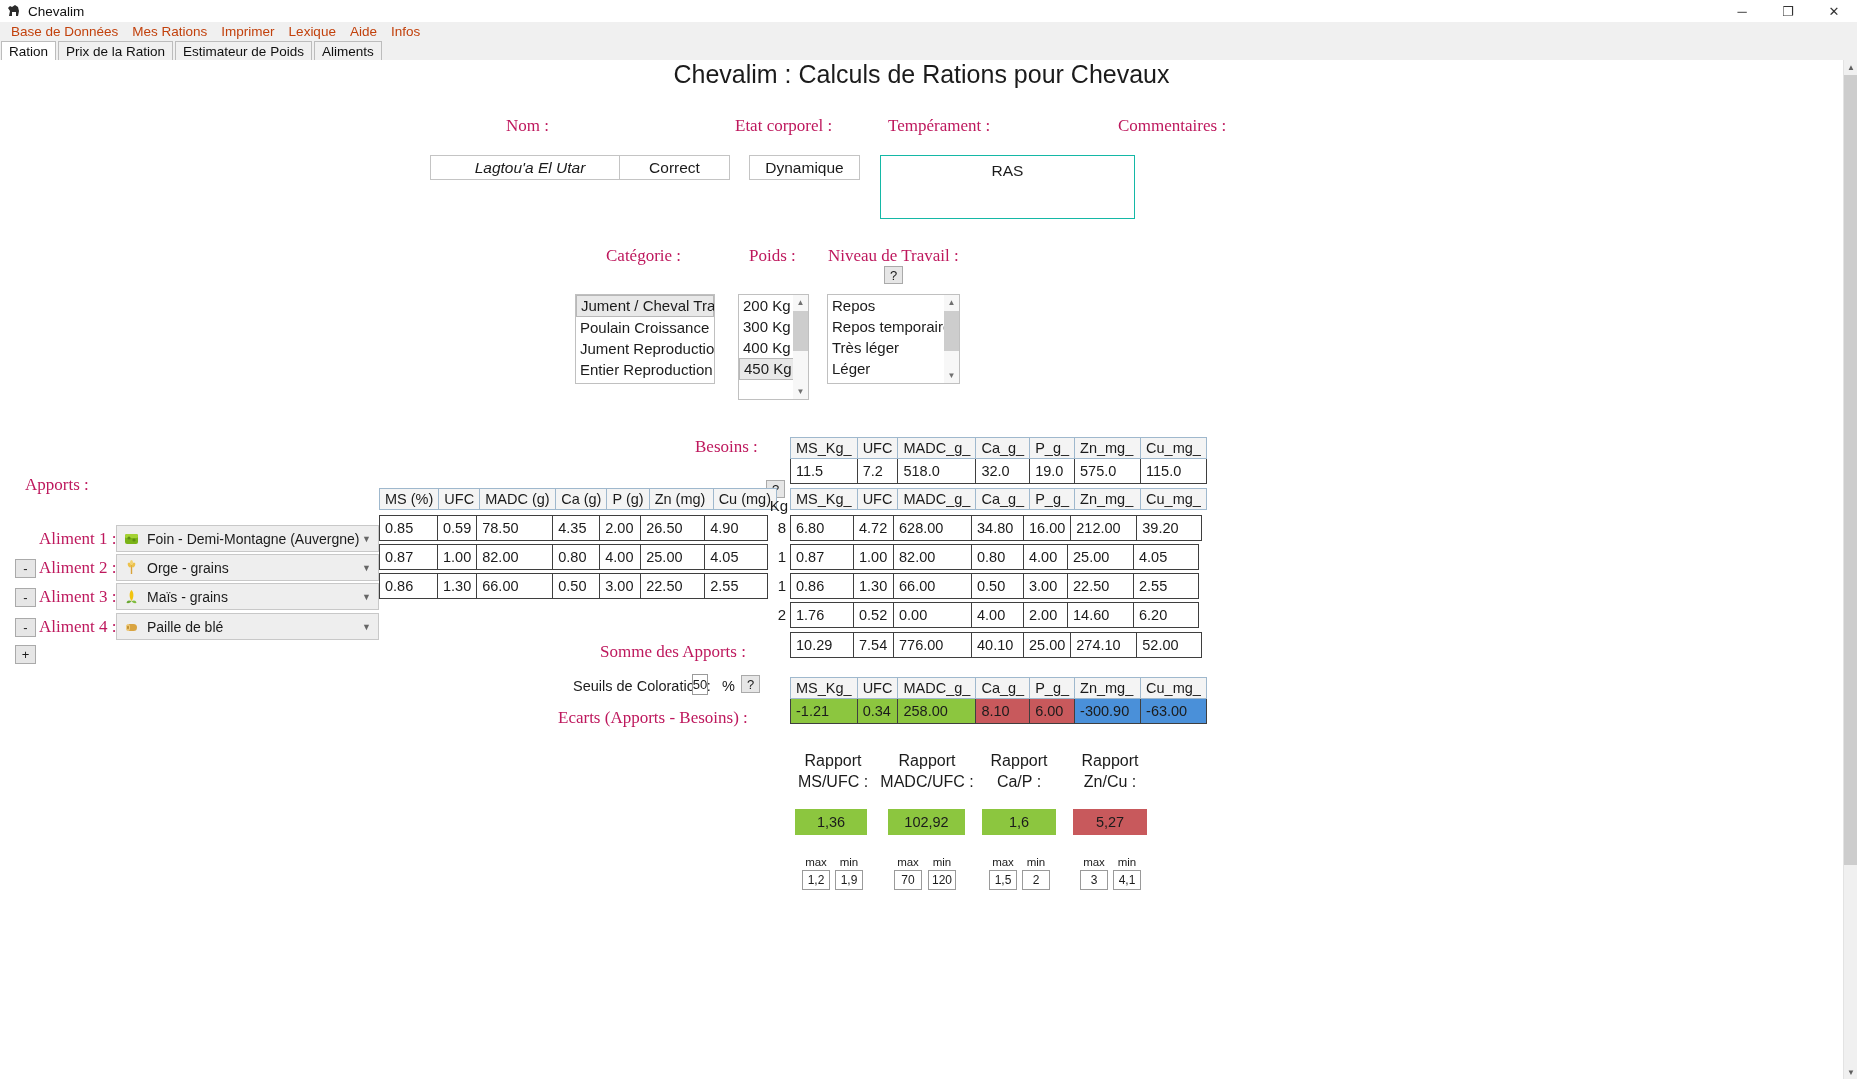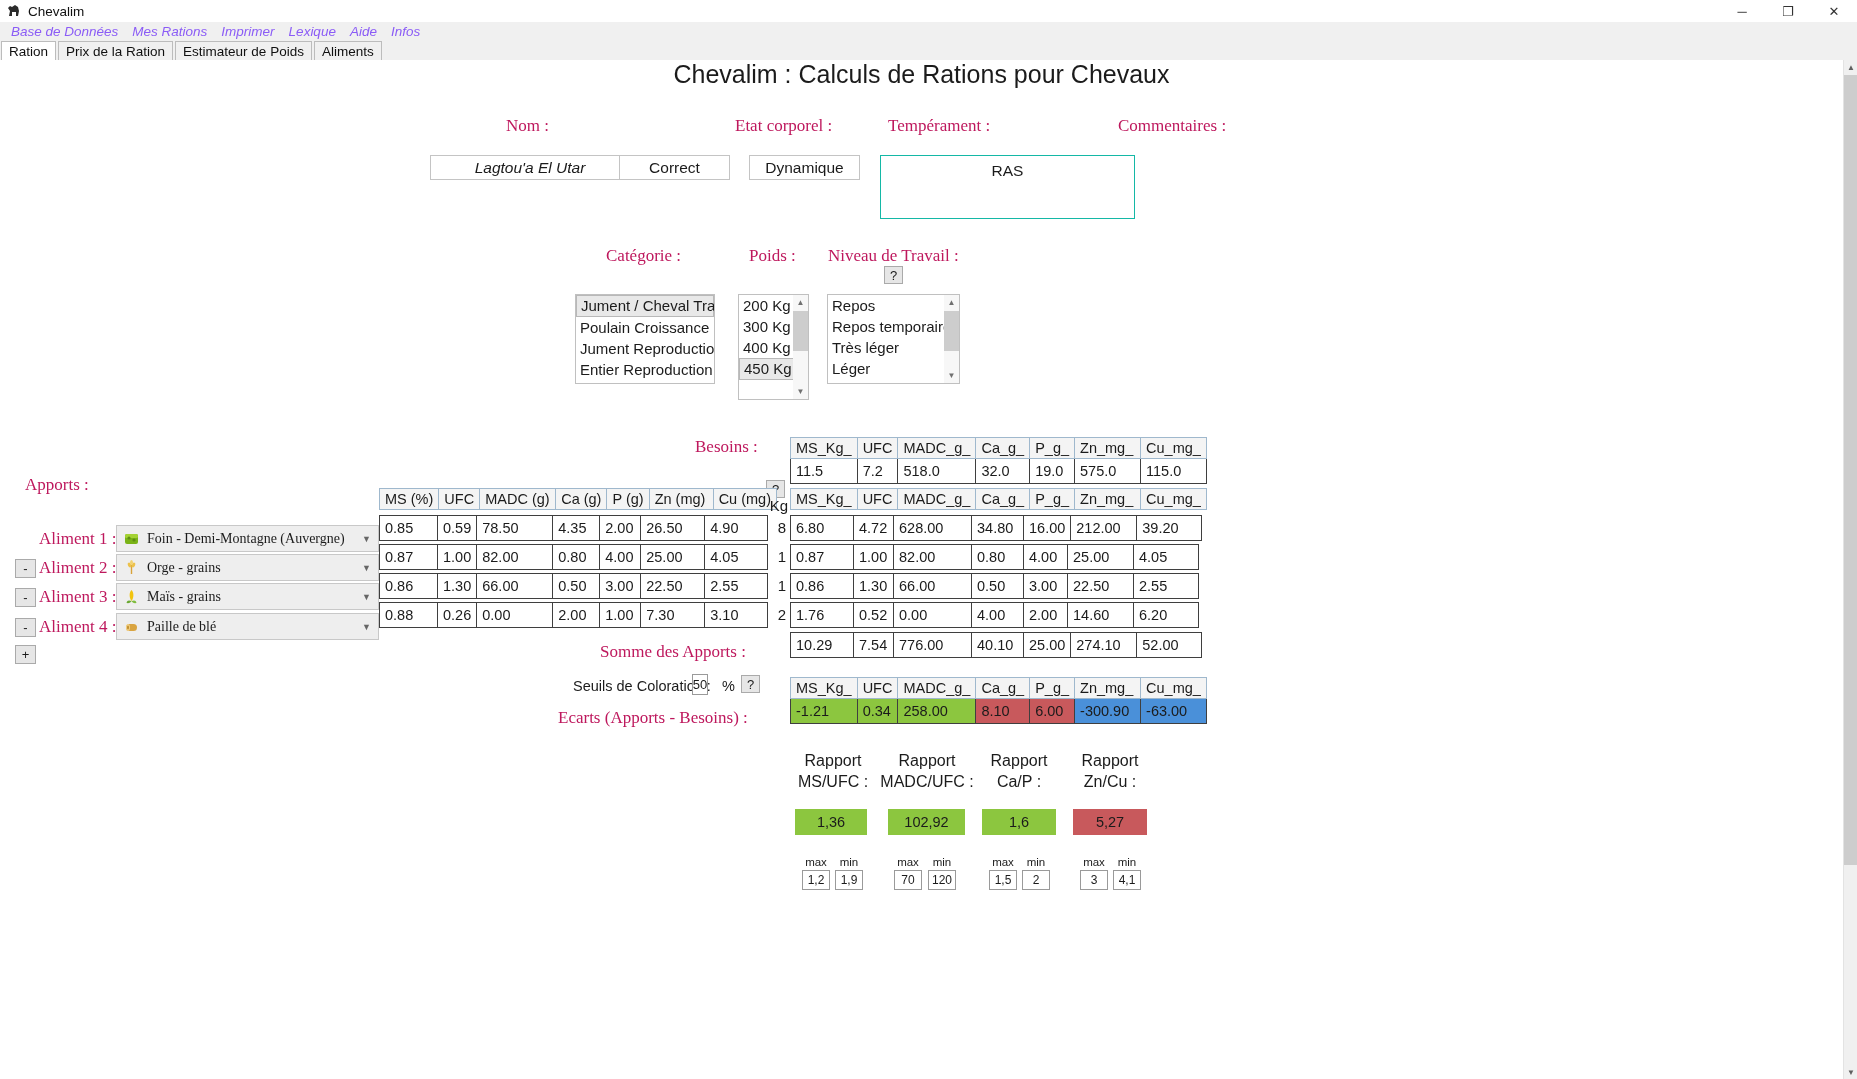--- a/index.html
+++ b/index.html
@@ -23,21 +23,21 @@
   #titlebar .title-text{ font-size:13.5px; color:#111; }
   #win-btns{ position:absolute; right:0; top:0; height:22px; display:flex; }
   #win-btns div{ width:46px; height:22px; display:flex; align-items:center; justify-content:center;
      font-size:13px; color:#333; }
 
   
   #menubar{
     height:19px; background:#f0f0f0; display:flex; align-items:center;
     font-size:13.5px; padding-left:4px; border-bottom:1px solid #f0f0f0;
   }
-  #menubar .menu-item{ padding:1px 7px; color:#8b5cf6;font-style:italic; }
+  #menubar .menu-item{ padding:1px 7px; color:#c2410c; }
 
   
   #tabstrip{
     height:19px; background:#f0f0f0; display:flex; align-items:flex-end;
     padding-left:1px; position:relative;
   }
   #tabstrip .tab{
     height:19px; padding:0 7px; font-size:13.5px; display:flex; align-items:center;
     background:#f0f0f0; border:1px solid #bcbcbc; border-bottom:none; margin-right:2px;
     color:#101010;
@@ -104,21 +104,21 @@
     border:1px solid #aaaaaa; background:#e6e6e6; width:19px; height:18px;
     display:flex; align-items:center; justify-content:center; font-size:13px; color:#1b1b1b;
   }
 
   
   .combo{
     border:1px solid #c8c8c8; background:#eeeeee; height:27px; width:263px;
     display:flex; align-items:center; position:relative; padding-left:6px;
   }
   .combo .cicon{ width:17px; height:17px; margin-right:7px; flex:0 0 17px; position:relative;}
-  .combo .ctext{ font-size:14px; color:#1b1b1b; white-space:nowrap; overflow:hidden;font-family:Liberation Serif, serif; }
+  .combo .ctext{ font-size:14px; color:#1b1b1b; white-space:nowrap; overflow:hidden; }
   .combo .carrow{ position:absolute; right:7px; top:8px; font-size:9px; color:#666; }
 
   
   table.grid{ border-collapse:collapse; }
   table.grid.blue{ border:1px solid #6e93b8; }
   table.grid th{
     background:#f4f4f4; border:1px solid #9fb8cd; font-weight:400;
     font-size:14.5px; padding:2px 5px; text-align:left; color:#1b1b1b; white-space:nowrap;
   }
   table.grid td{
@@ -367,33 +367,20 @@
       <td style="width:58px;">0.86</td>
       <td style="width:37px;">1.30</td>
       <td style="width:76px;">66.00</td>
       <td style="width:47px;">0.50</td>
       <td style="width:41px;">3.00</td>
       <td style="width:64px;">22.50</td>
       <td style="width:63px;">2.55</td>
     </tr>
   </tbody>
     </table>
-  <table class="abs grid blue" style="left:379px; top:542px;">
-    <tbody>
-        <tr>
-      <td style="width:58px;">0.88</td>
-      <td style="width:37px;">0.26</td>
-      <td style="width:76px;">0.00</td>
-      <td style="width:47px;">2.00</td>
-      <td style="width:41px;">1.00</td>
-      <td style="width:64px;">7.30</td>
-      <td style="width:63px;">3.10</td>
-    </tr>
-  </tbody>
-    </table>
 
   <div class="abs kgcol" style="left:766px; top:437px;">Kg</div>
   <div class="abs kgcol" style="left:769px; top:459px;">8</div>
   <div class="abs kgcol" style="left:769px; top:488px;">1</div>
   <div class="abs kgcol" style="left:769px; top:517px;">1</div>
   <div class="abs kgcol" style="left:769px; top:546px;">2</div>
 
   <table class="abs grid blue" style="left:790px; top:428px;">
     <tbody>
         <tr>

